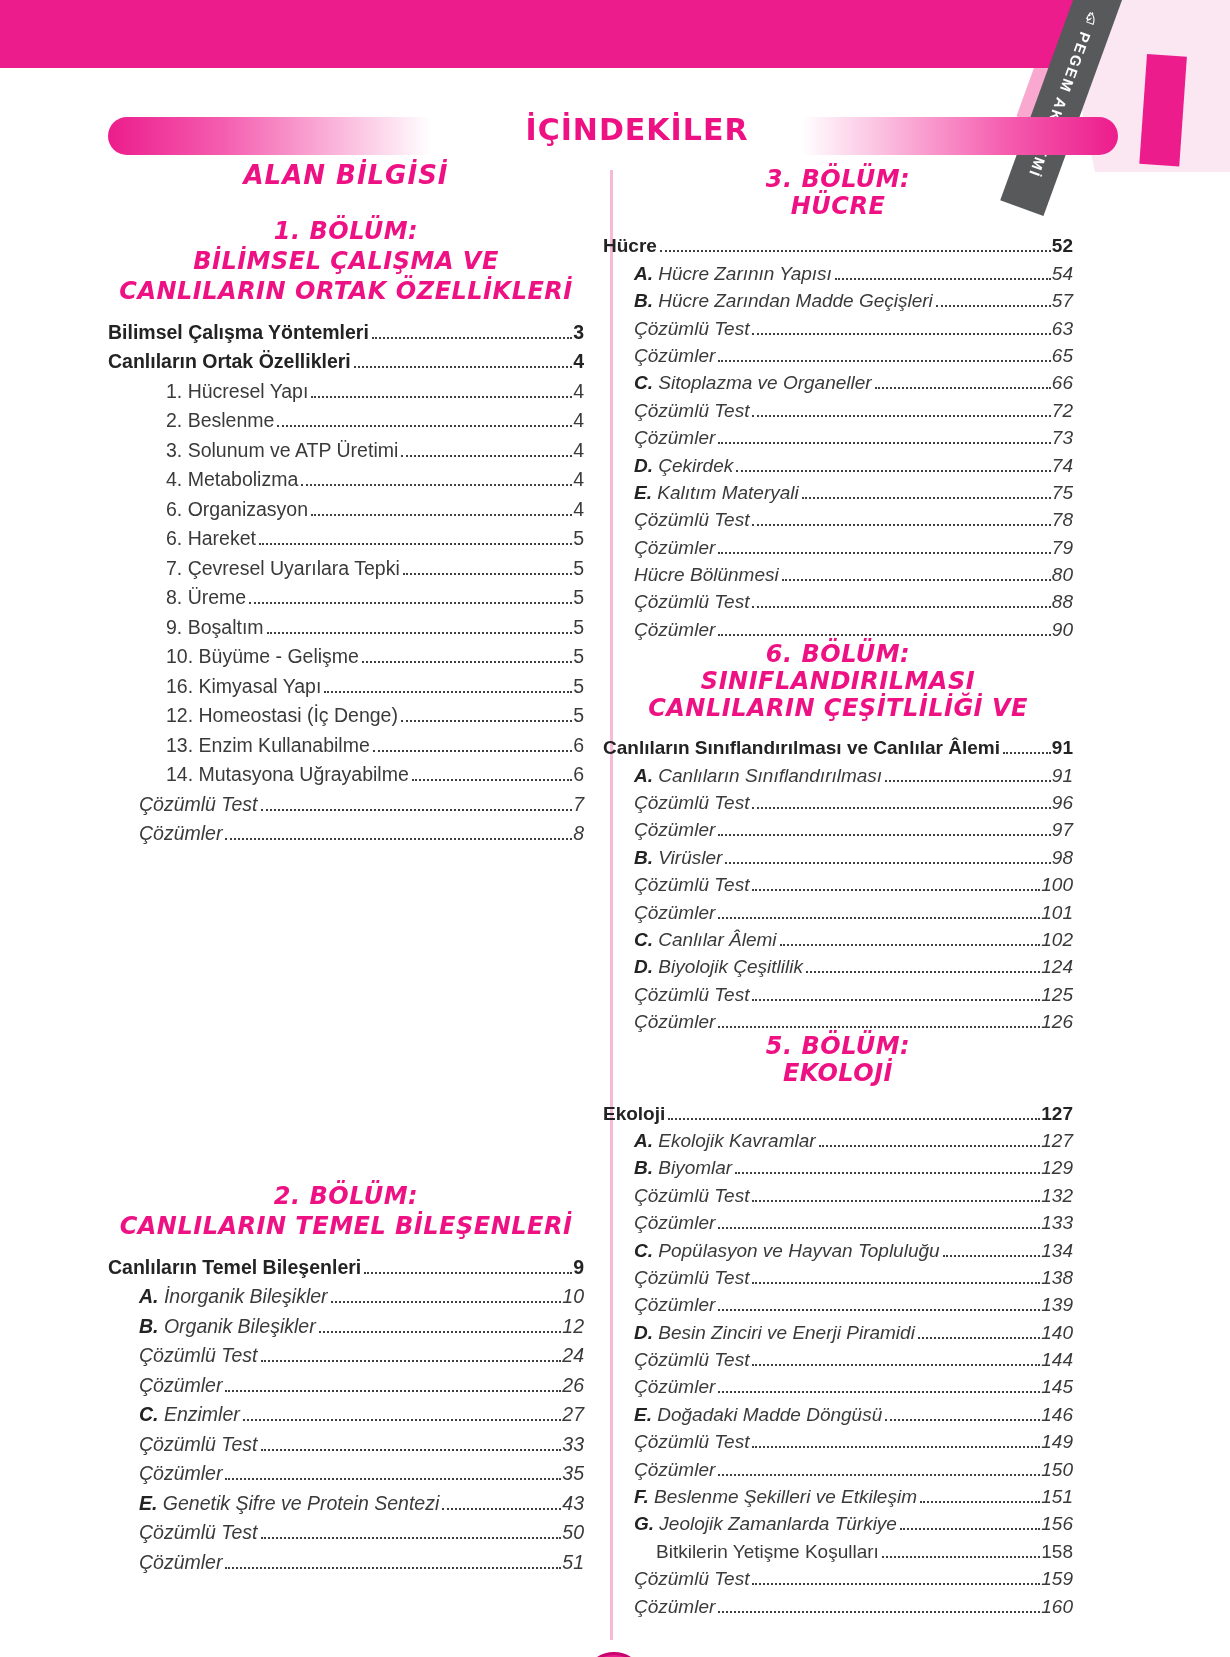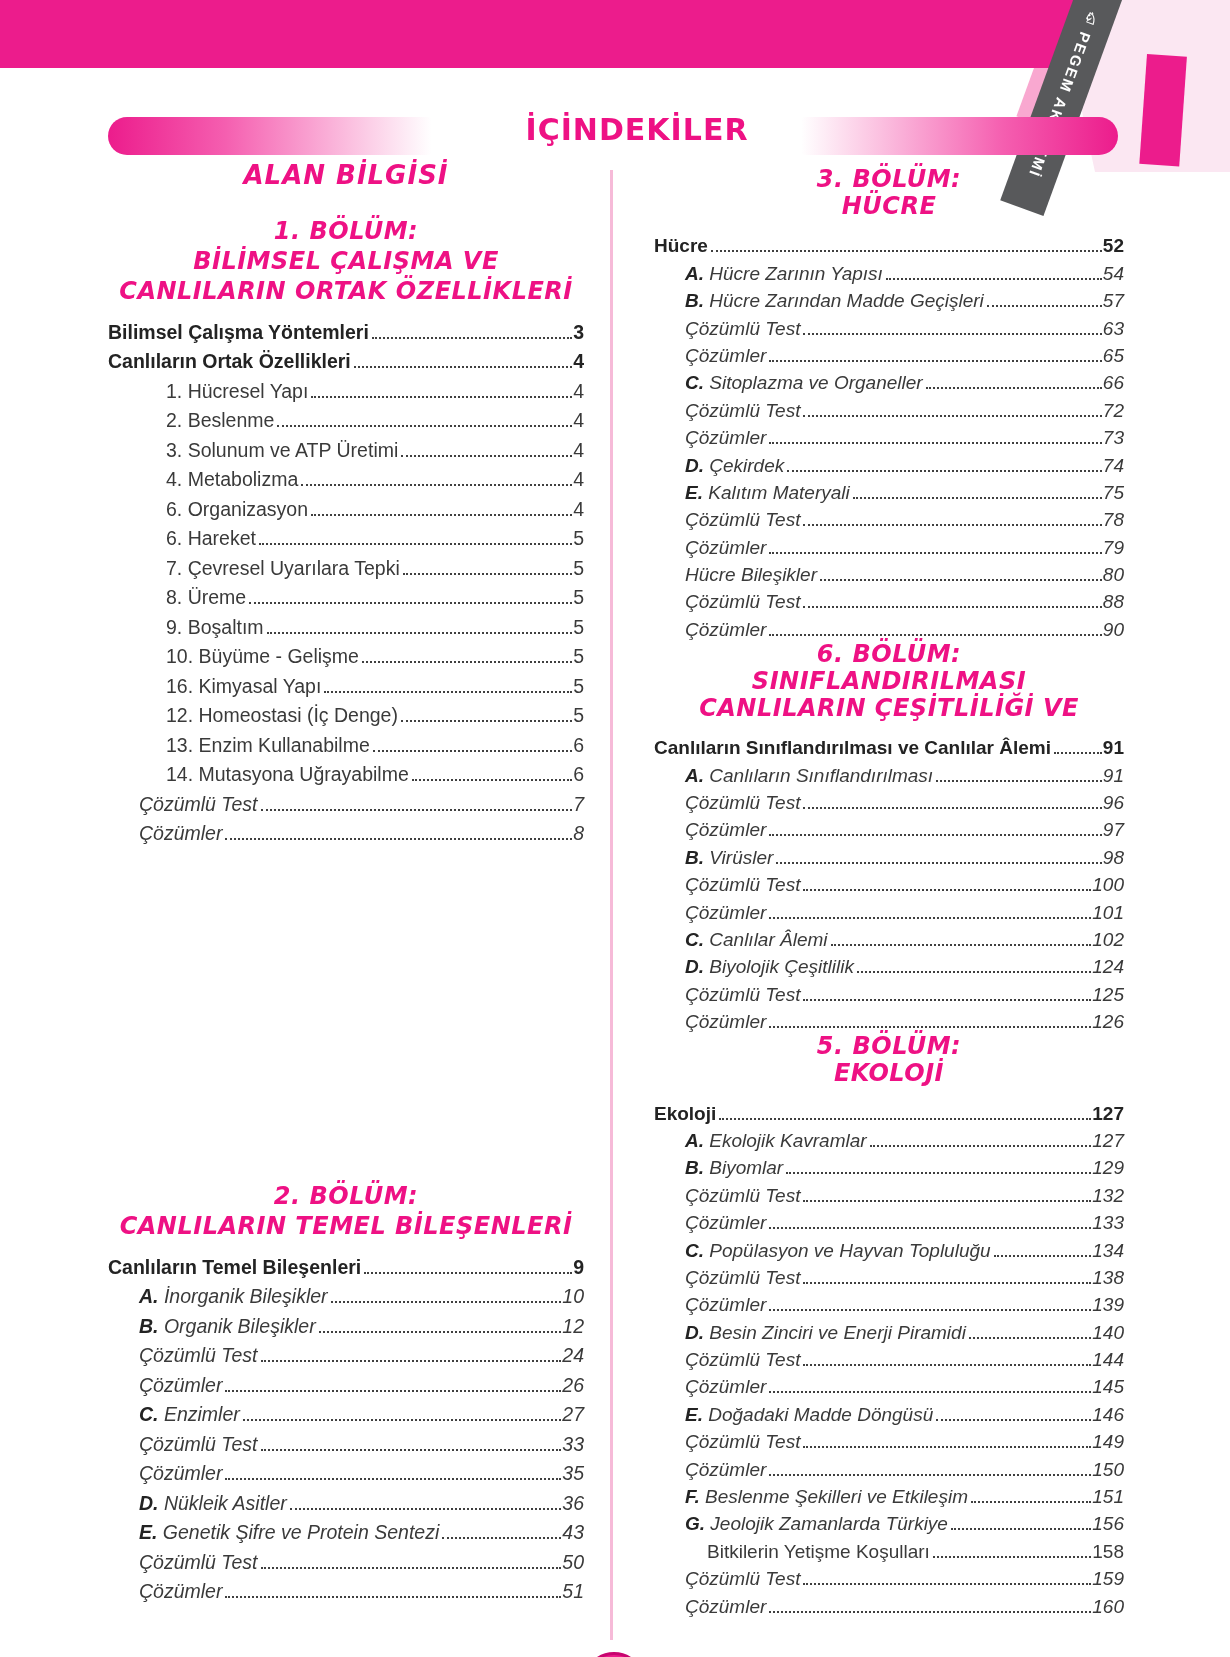--- a/index.html
+++ b/index.html
@@ -38,21 +38,21 @@
     letter-spacing:1px;color:var(--pink);padding-left:44px;}
   .bar{position:absolute;top:117px;height:38px;border-radius:19px;}
   .bar-left{left:108px;width:337px;
     background:linear-gradient(90deg,var(--accent) 0%,#F55FB0 35%,rgba(255,255,255,0) 96%);}
   .bar-right{left:788px;width:330px;
     background:linear-gradient(270deg,var(--accent) 0%,#F55FB0 35%,rgba(255,255,255,0) 96%);}
   
   .divider{position:absolute;left:610px;top:170px;width:3px;height:1470px;background:var(--divider);}
   .col{position:absolute;top:160px;}
   .col-left{left:108px;width:476px;}
-  .col-right{left:654px;width:470px;}
+  .col-right{left:603px;width:470px;}
   .alan-heading{font-family:"DejaVu Sans",sans-serif;font-style:italic;font-weight:bold;
     text-align:center;font-size:26px;line-height:30px;color:var(--pink);letter-spacing:1px;}
   .sec-heading{font-family:"DejaVu Sans",sans-serif;font-style:italic;font-weight:bold;
     text-align:center;font-size:24px;line-height:30px;color:var(--pink);letter-spacing:.5px;
     margin:26px 0 8px;}
   .col-right .sec-heading{line-height:27px;margin:0 0 10px;}
   .col-right .section:first-child .sec-heading{margin-top:6px;}
   .section.gapped{margin-top:336px;}
   .row{display:flex;align-items:flex-end;height:29.5px;font-size:19.5px;}
   .col-right .row{height:27.4px;font-size:19px;}
@@ -224,25 +224,20 @@
         <span class="lab">Çözümlü Test</span>
         <span class="leader"></span>
         <span class="pg">33</span>
       </div>
       <div class="row i1">
         <span class="lab">Çözümler</span>
         <span class="leader"></span>
         <span class="pg">35</span>
       </div>
       <div class="row i1">
-        <span class="lab"><b>D. </b>Nükleik Asitler</span>
-        <span class="leader"></span>
-        <span class="pg">36</span>
-      </div>
-      <div class="row i1">
         <span class="lab"><b>E. </b>Genetik Şifre ve Protein Sentezi</span>
         <span class="leader"></span>
         <span class="pg">43</span>
       </div>
       <div class="row i1">
         <span class="lab">Çözümlü Test</span>
         <span class="leader"></span>
         <span class="pg">50</span>
       </div>
       <div class="row i1">
@@ -313,21 +308,21 @@
         <span class="lab">Çözümlü Test</span>
         <span class="leader"></span>
         <span class="pg">78</span>
       </div>
       <div class="row i1">
         <span class="lab">Çözümler</span>
         <span class="leader"></span>
         <span class="pg">79</span>
       </div>
       <div class="row i1">
-        <span class="lab">Hücre Bileşikler</span>
+        <span class="lab">Hücre Bölünmesi</span>
         <span class="leader"></span>
         <span class="pg">80</span>
       </div>
       <div class="row i1">
         <span class="lab">Çözümlü Test</span>
         <span class="leader"></span>
         <span class="pg">88</span>
       </div>
       <div class="row i1">
         <span class="lab">Çözümler</span>

